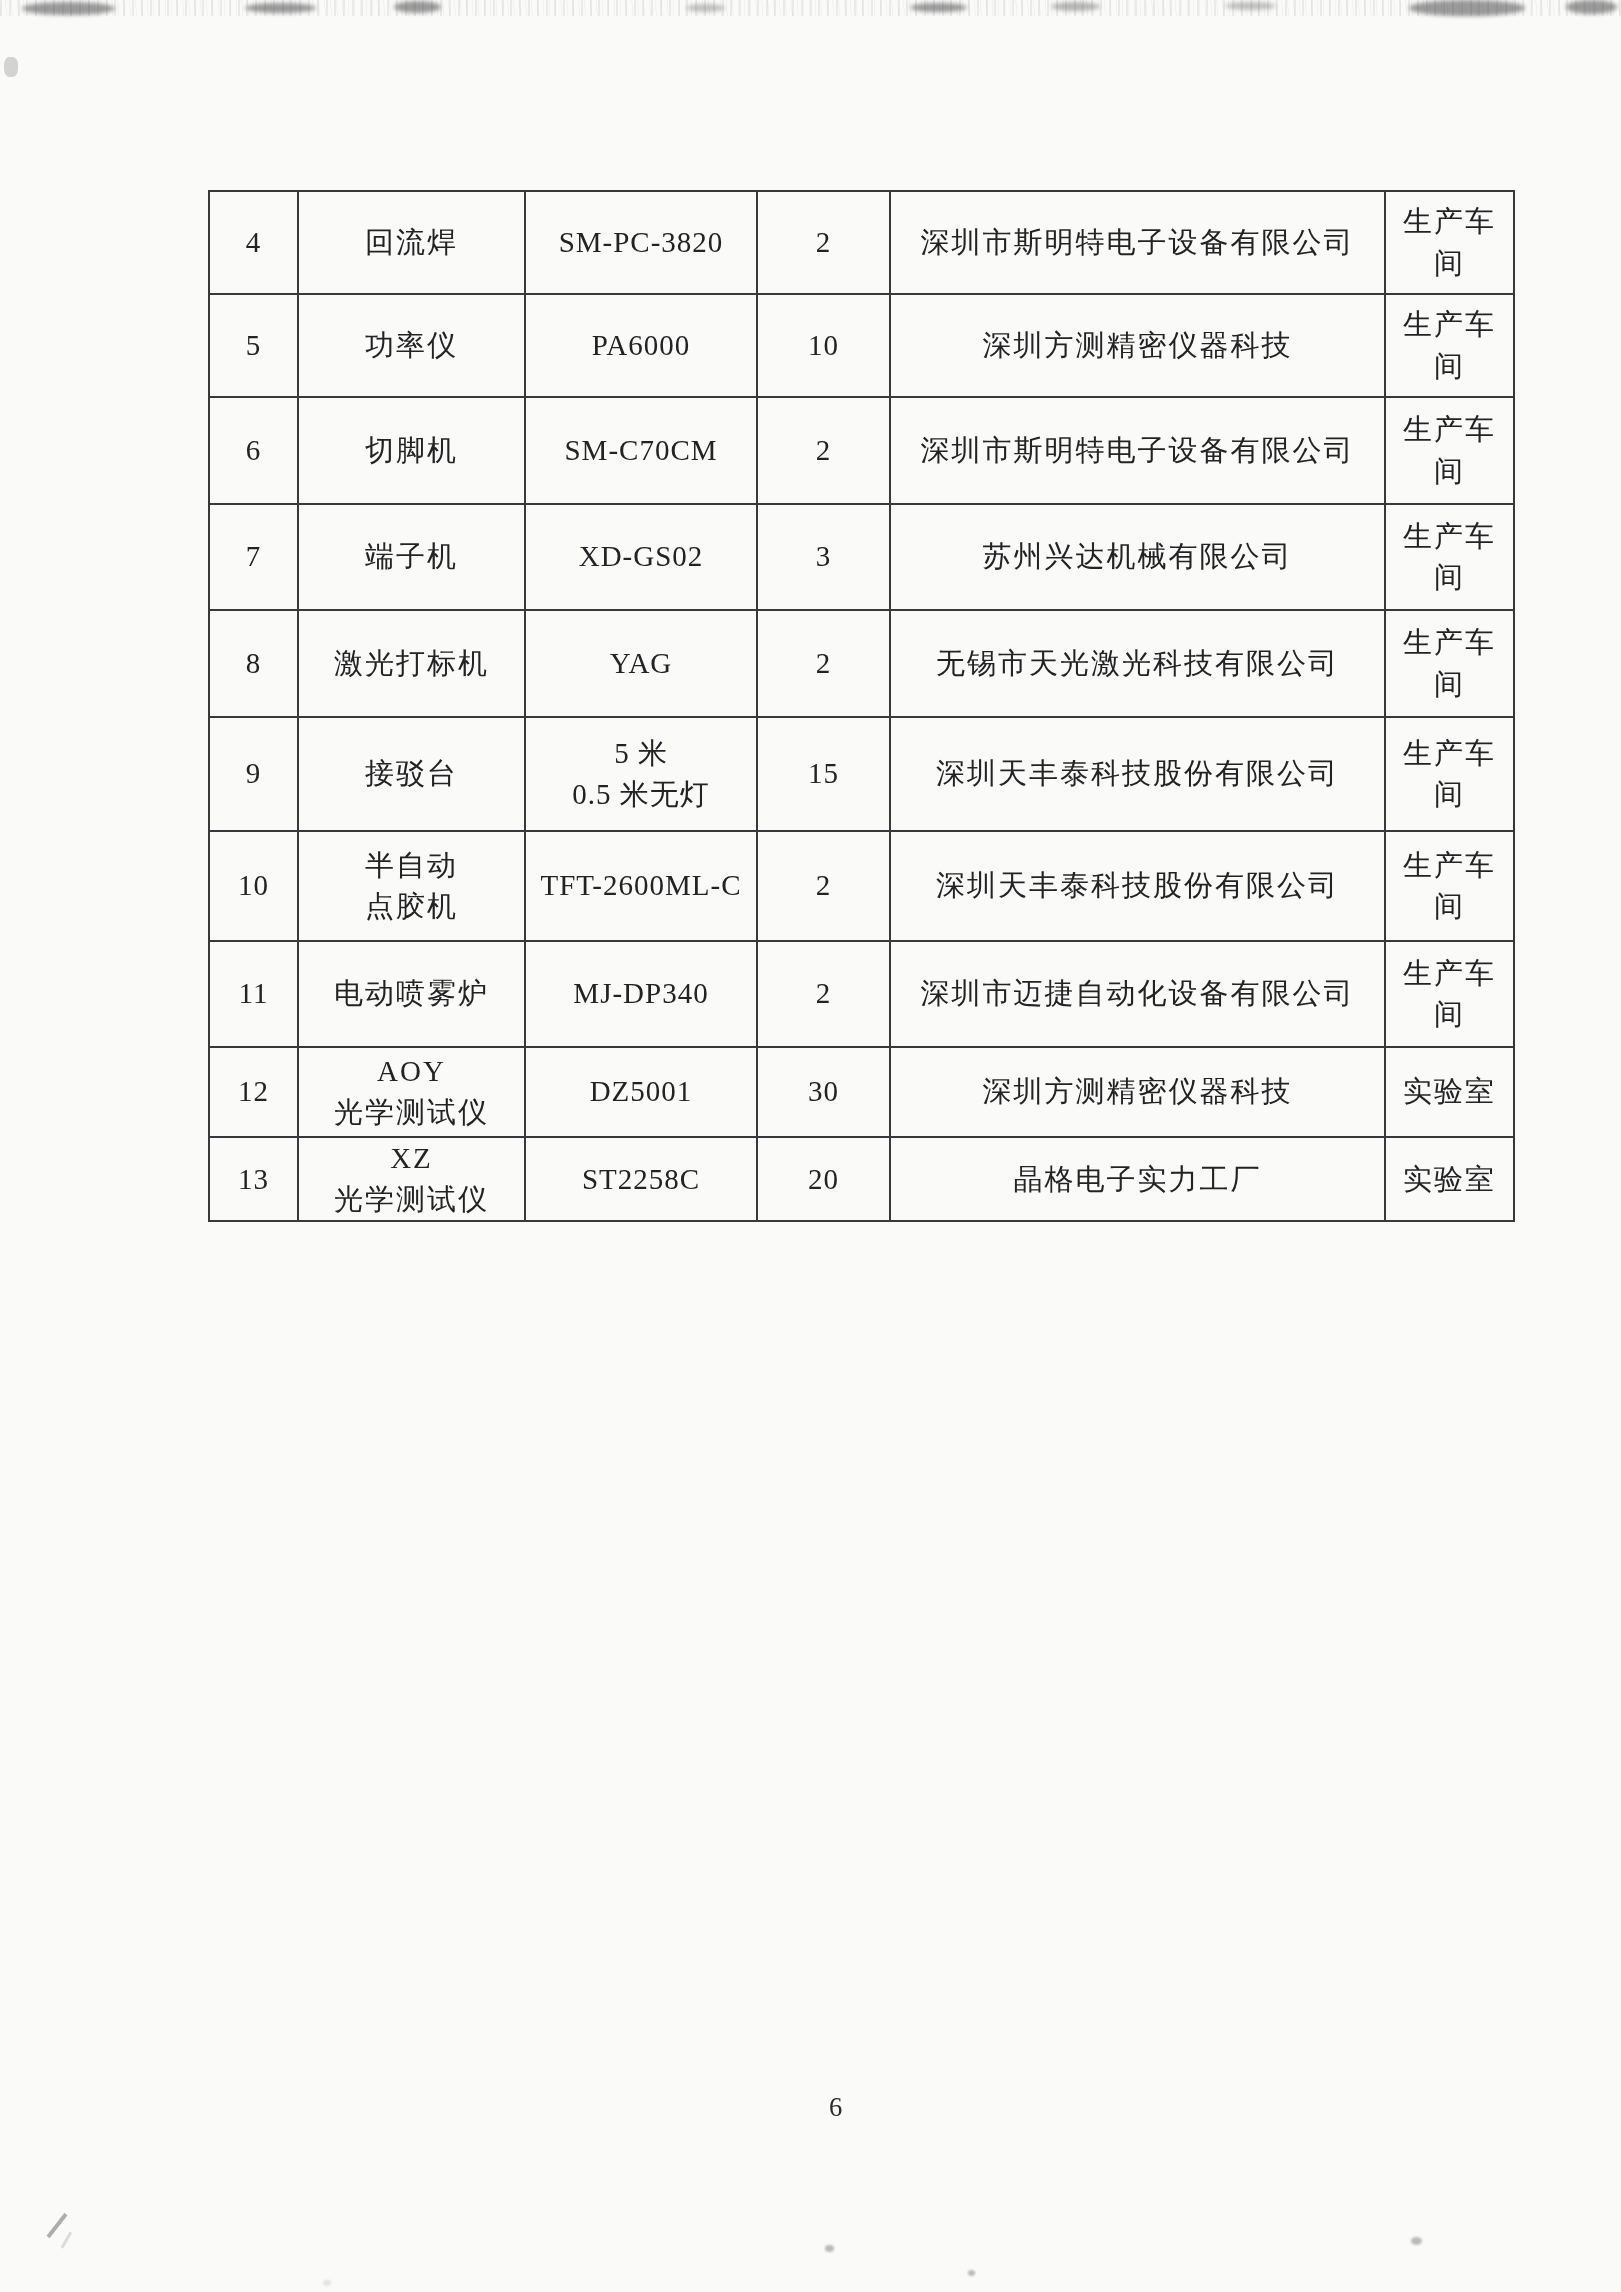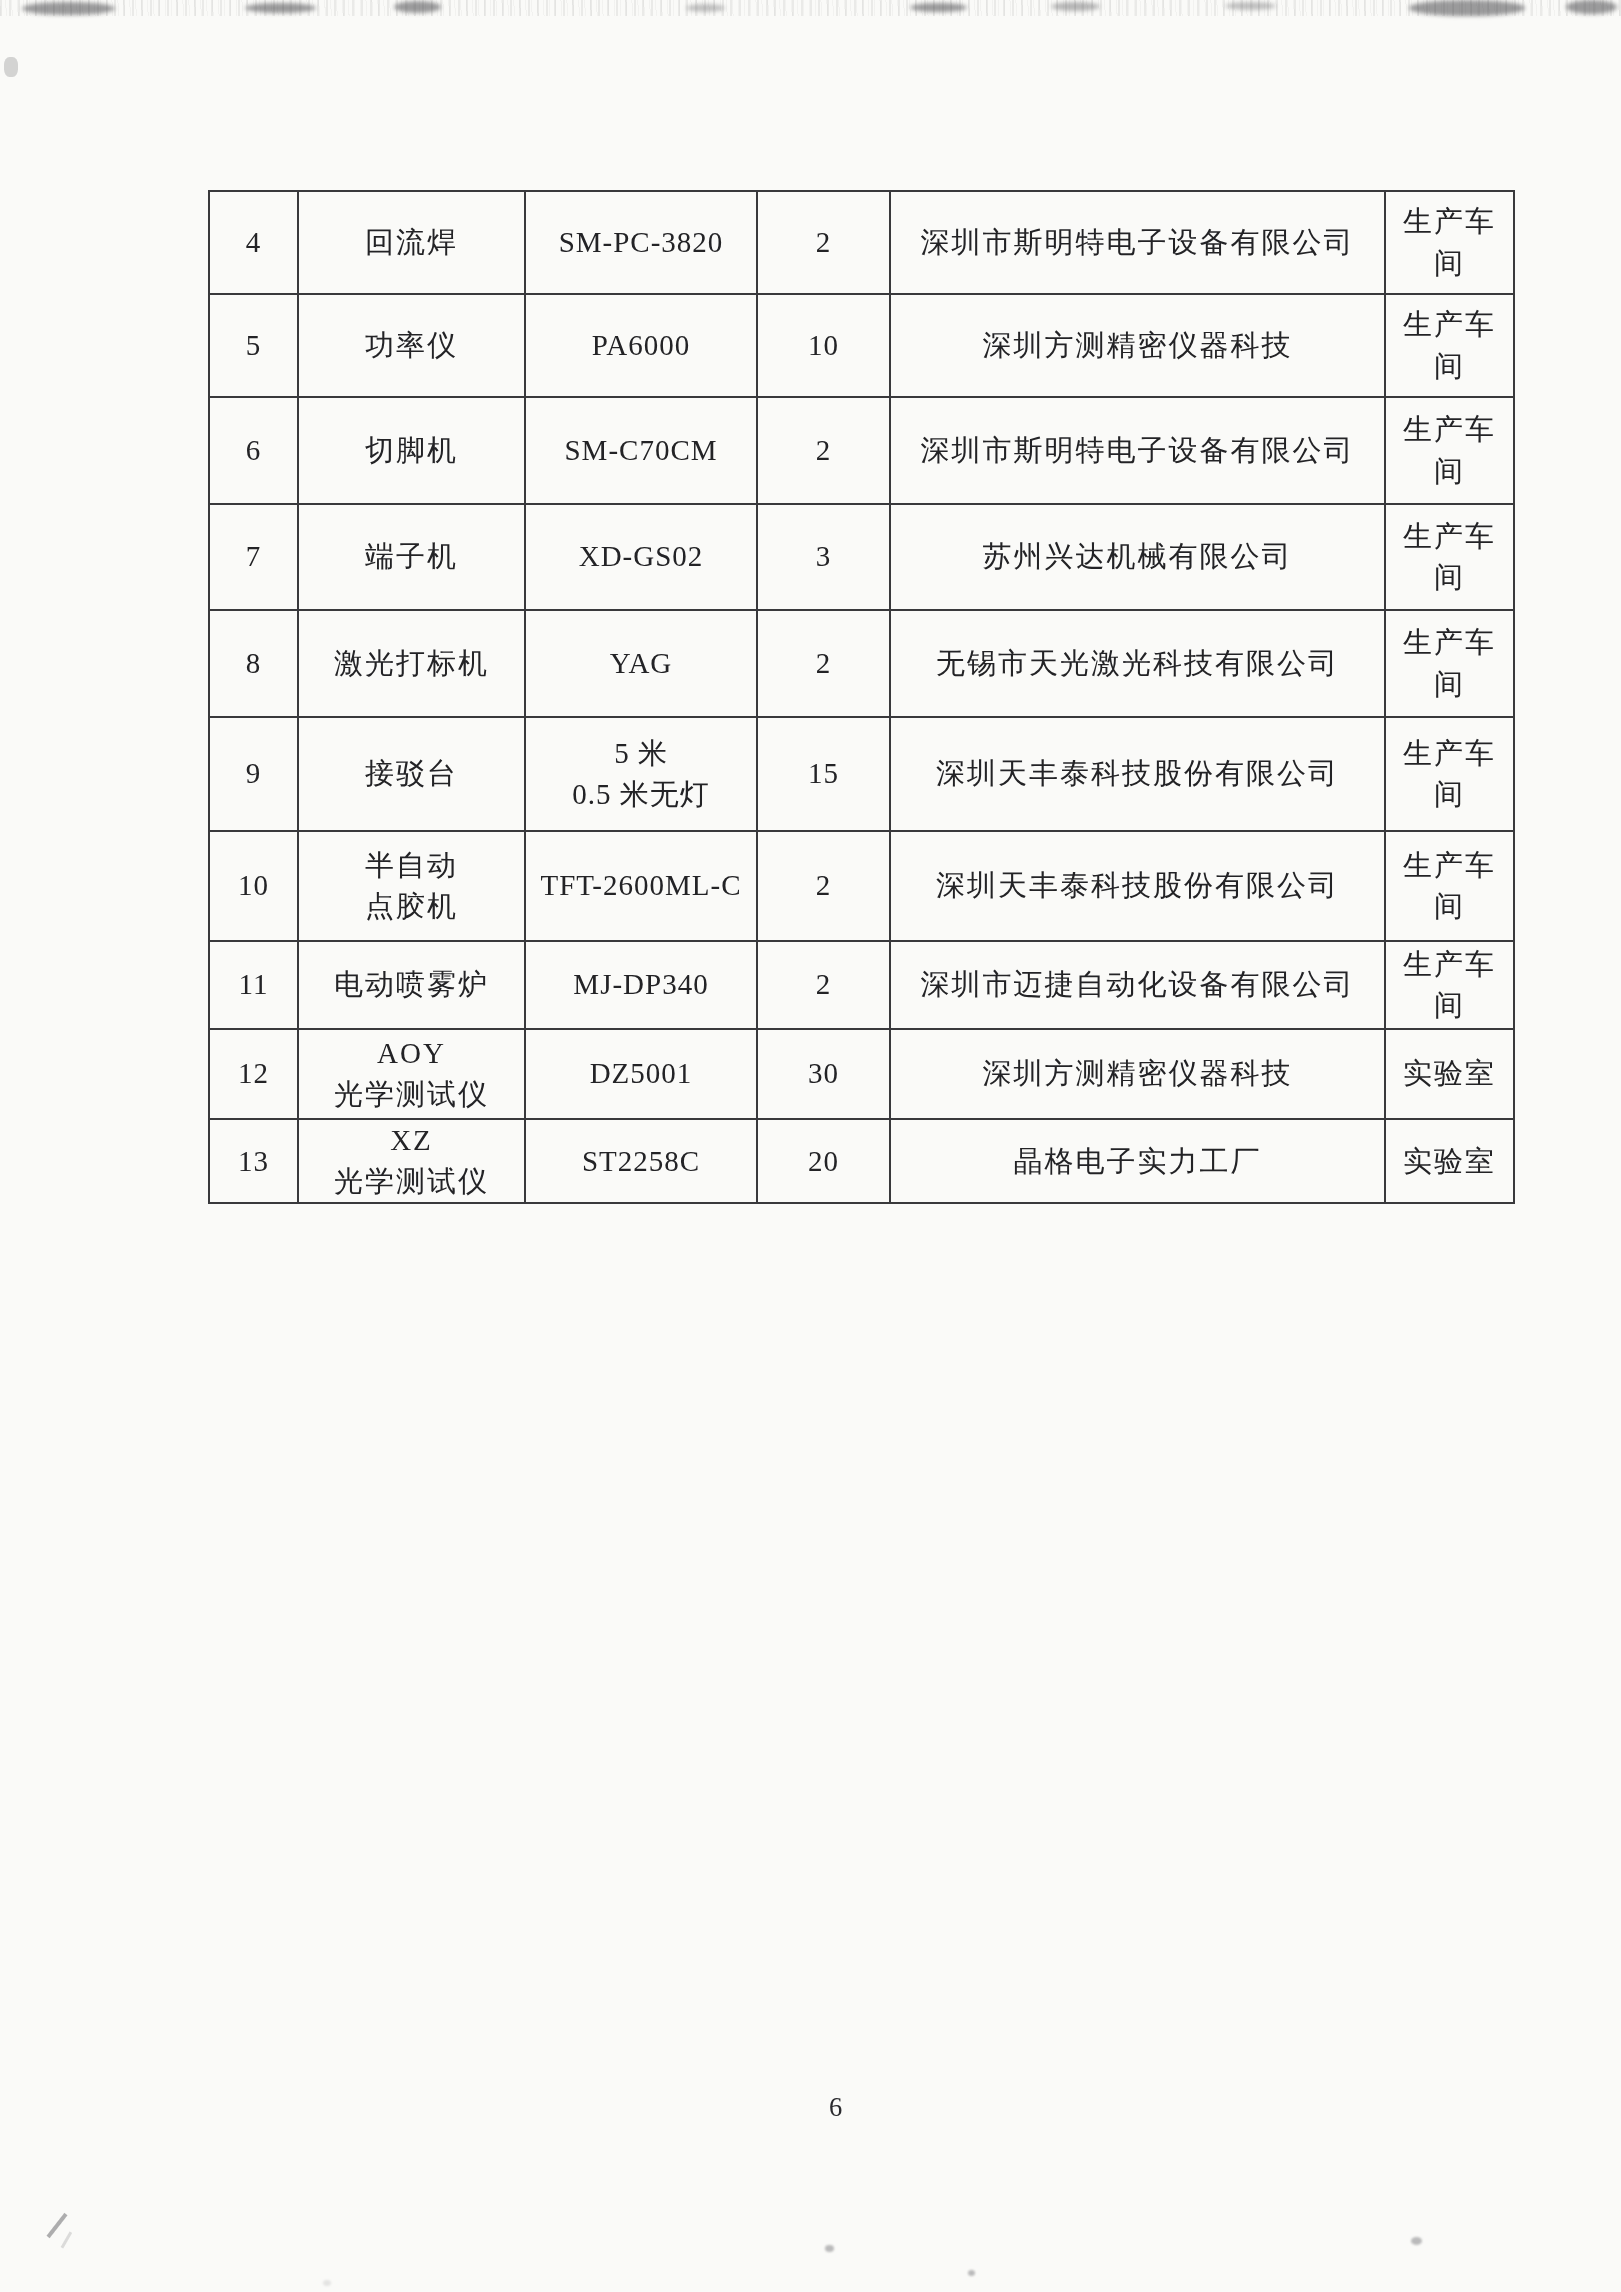--- a/index.html
+++ b/index.html
@@ -40,21 +40,21 @@
   .equip-table td:nth-child(1),
   .equip-table td:nth-child(3),
   .equip-table td:nth-child(4){letter-spacing:1px;}
   .equip-table tr:nth-child(1){height:103px;}
   .equip-table tr:nth-child(2){height:103px;}
   .equip-table tr:nth-child(3){height:107px;}
   .equip-table tr:nth-child(4){height:106px;}
   .equip-table tr:nth-child(5){height:107px;}
   .equip-table tr:nth-child(6){height:114px;}
   .equip-table tr:nth-child(7){height:110px;}
-  .equip-table tr:nth-child(8){height:88px;}
+  .equip-table tr:nth-child(8){height:106px;}
   .equip-table tr:nth-child(9){height:90px;}
   .equip-table tr:nth-child(10){height:83px;}
   
   .page-number{
     position:absolute;left:829px;top:2092px;
     font-size:26.5px;color:#2a2a2e;
   }
 </style>
 </head>
 <body>

